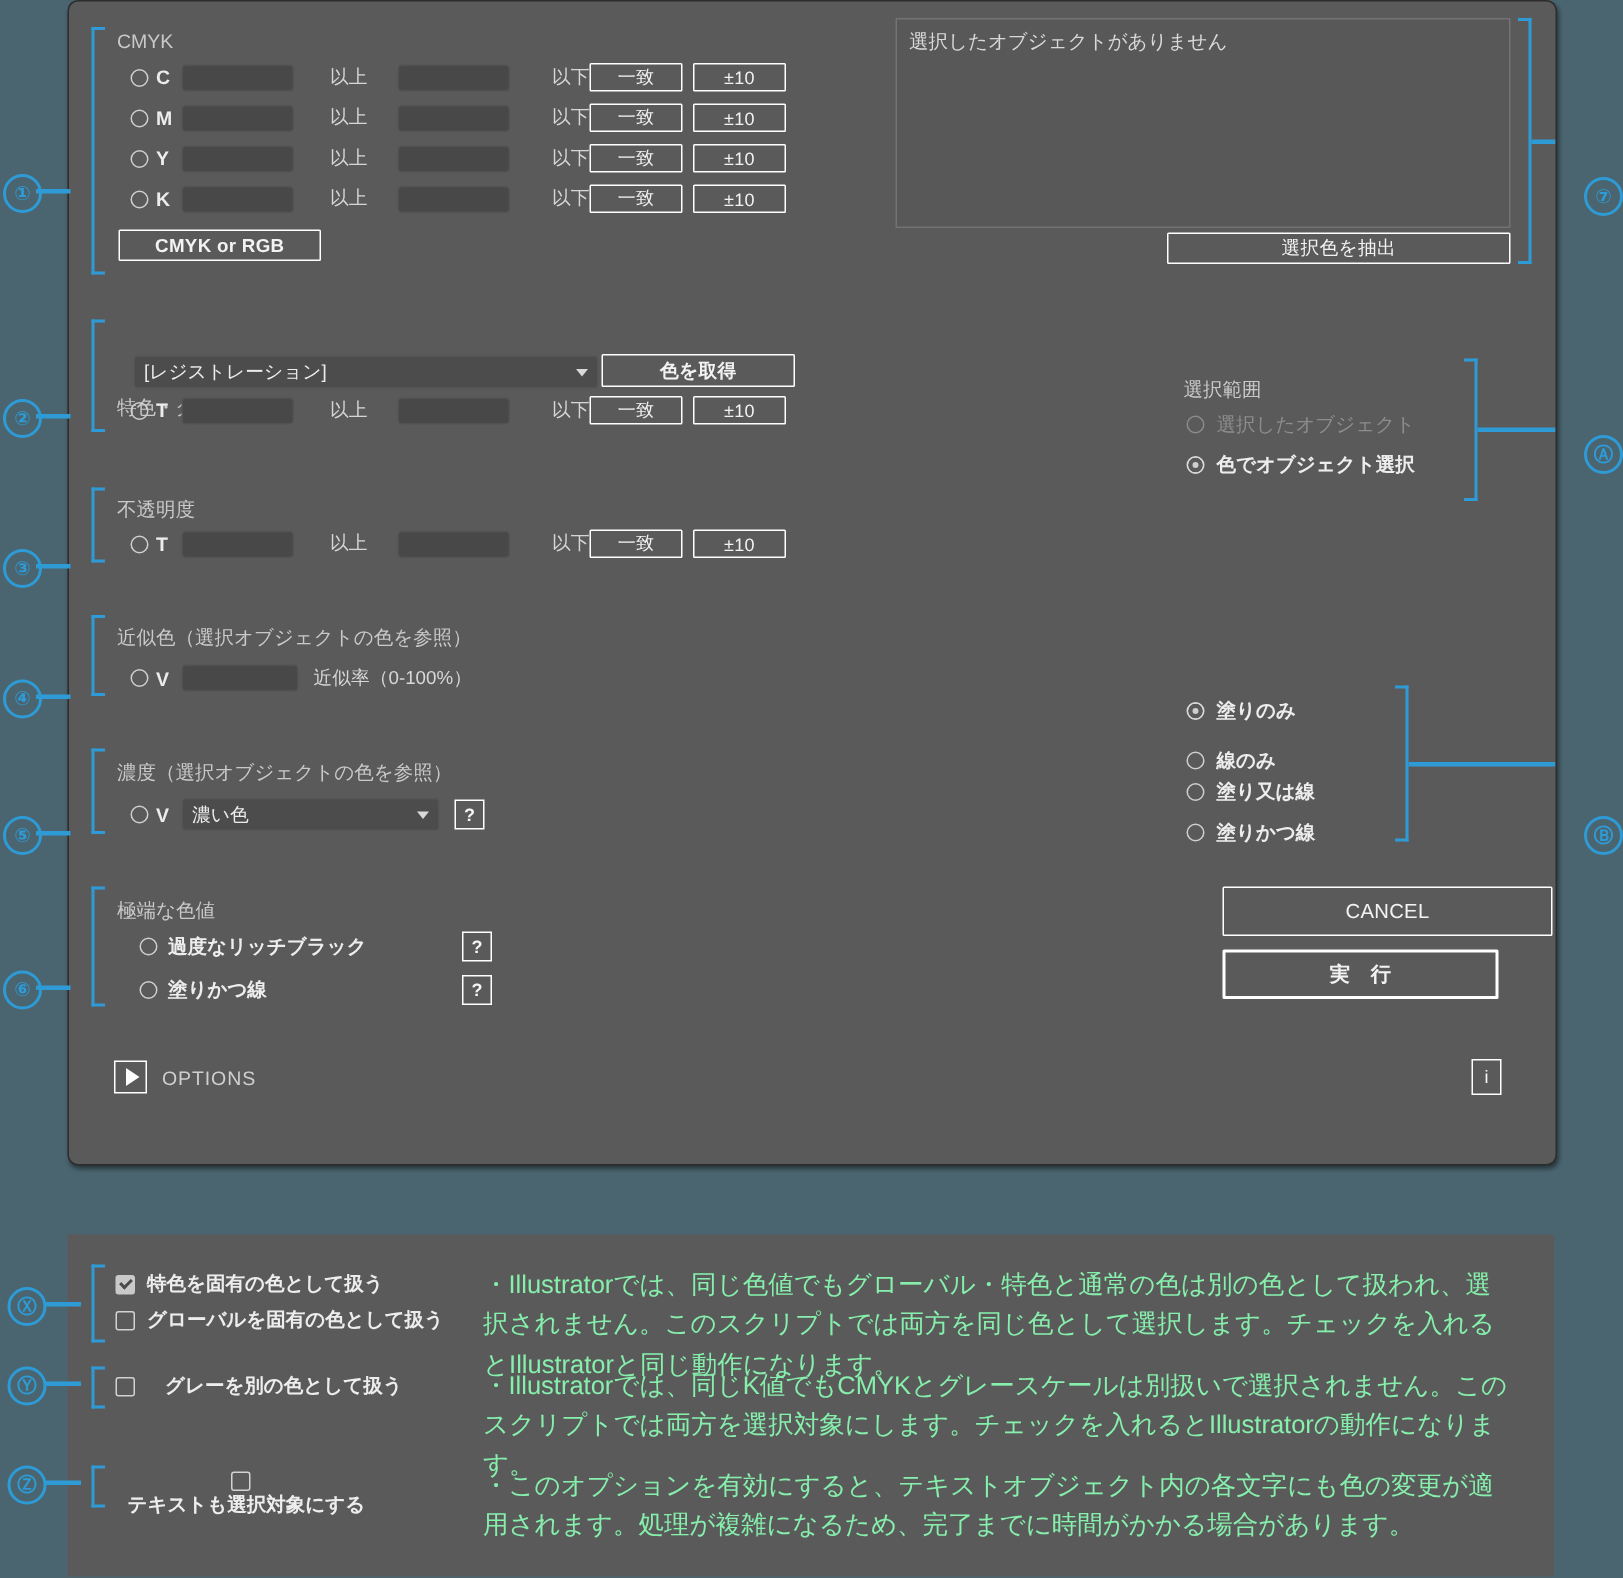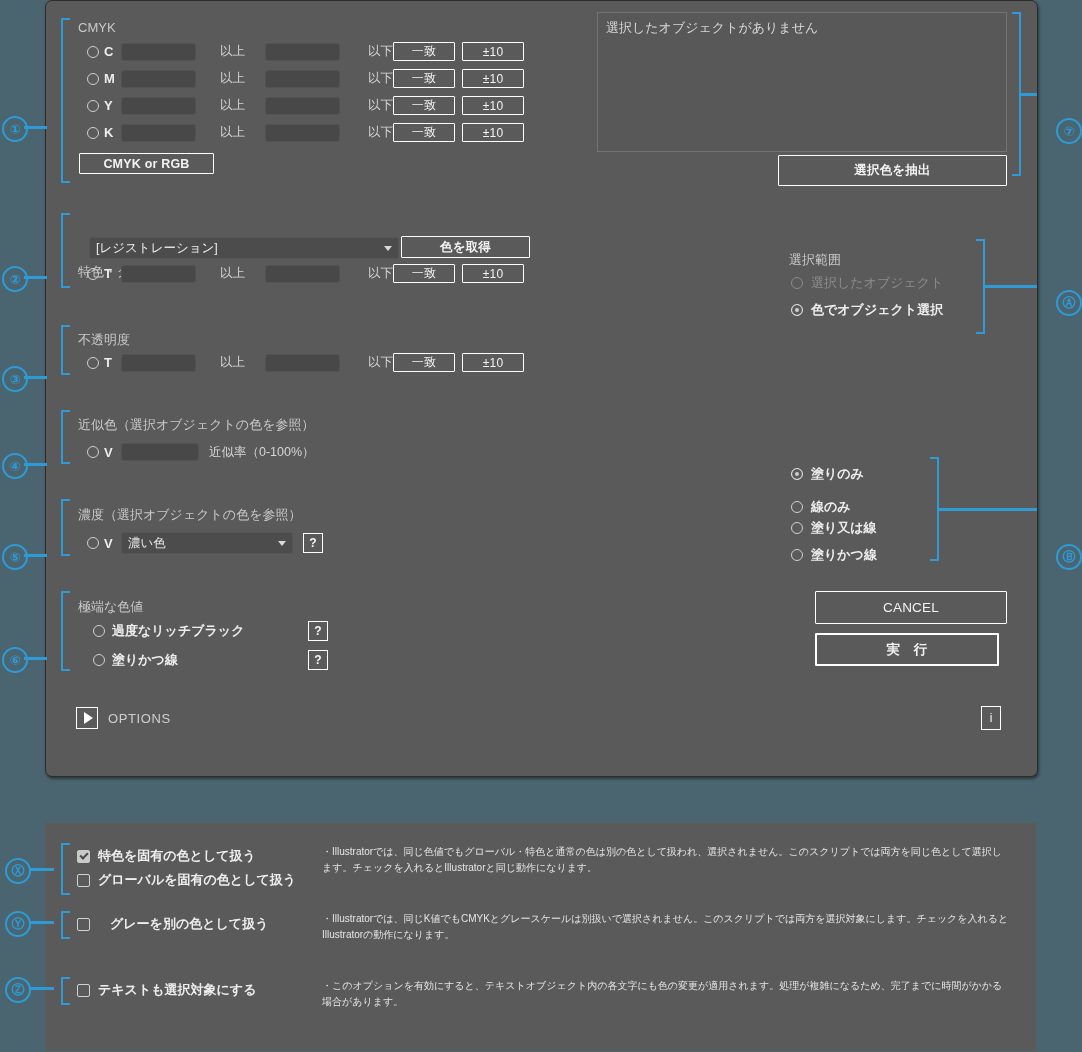--- a/index.html
+++ b/index.html
@@ -111,21 +111,21 @@
   .disc .tri {
     width: 0; height: 0; border-top: 6px solid transparent; border-bottom: 6px solid transparent;
     border-left: 9px solid #ffffff; margin-left: 2px;
   }
 
   
   .panel {
     position: absolute; left: 45px; top: 823px; width: 991px; height: 228px;
     background: #5a5a5a;
   }
-  .desc { color: #e5e5e5; font-size: 10px; line-height: 1.55; }
+  .desc { color: #86efac; font-size: 17px; line-height: 1.55; }
   .bracket {
     position: absolute; border: 2.5px solid #2e9bd6; border-right: none;
     width: 9px; box-sizing: border-box;
   }
   .bracket.right { border: 2.5px solid #2e9bd6; border-left: none; }
   .leader { position: absolute; height: 2.5px; background: #2e9bd6; }
   .marker {
     position: absolute; width: 22px; height: 22px; border-radius: 50%;
     border: 2px solid #2e9bd6; color: #2e9bd6;
     font-size: 13px; font-weight: bold;
@@ -186,21 +186,21 @@
         <span class="sm" style="margin-left:9px;width:44px;">以下</span>
         <span class="btn small">一致</span>
         <span class="btn small" style="margin-left:7px;">±10</span>
       </div>
 
       <div class="btn" style="position:absolute;left:33px;top:152px;width:135px;height:21px;font-weight:bold;">CMYK or RGB</div>
 
       <div class="listbox" style="left:551px;top:11px;width:410px;height:140px;">
         <span>選択したオブジェクトがありません</span>
       </div>
-      <div class="btn" style="position:absolute;left:732px;top:154px;width:229px;height:31px;font-weight:bold;">選択色を抽出</div>
+      <div class="btn" style="position:absolute;left:732px;top:154px;width:229px;height:21px;font-weight:normal;">選択色を抽出</div>
 
       <div style="position:absolute;left:32px;top:218px;margin-top:44px;" class="grp-label">特色・グローバル</div>
 
       <div class="select" style="position:absolute;left:43px;top:236px;width:310px;">
         <span>[レジストレーション]</span>
         <span class="chev"></span>
       </div>
       <div class="btn" style="position:absolute;left:355px;top:235px;width:129px;height:22px;font-weight:bold;">色を取得</div>
 
       <div class="row" style="left:41px; top:263px;">
@@ -290,21 +290,21 @@
       </div>
       <div class="row" style="left:745px; top:518px;">
         <span class="radio"></span>
         <span class="lbl-b" style="margin-left:8px;">塗り又は線</span>
       </div>
       <div class="row" style="left:745px; top:545px;">
         <span class="radio"></span>
         <span class="lbl-b" style="margin-left:8px;">塗りかつ線</span>
       </div>
 
-      <div class="btn" style="position:absolute;left:769px;top:590px;width:192px;height:33px;font-size:13.5px;">CANCEL</div>
+      <div class="btn" style="position:absolute;left:769px;top:590px;width:220px;height:33px;font-size:13.5px;">CANCEL</div>
       <div class="btn thick" style="position:absolute;left:769px;top:632px;width:184px;height:33px;font-size:13.5px;font-weight:bold;">実　行</div>
 
       <div class="ibtn" style="position:absolute;left:935px;top:705px;">i</div>
 
       <div class="bracket" style="left:15px; top:17px;  height:165px;"></div>
       <div class="bracket" style="left:15px; top:212px; height:75px;"></div>
       <div class="bracket" style="left:15px; top:324px; height:50px;"></div>
       <div class="bracket" style="left:15px; top:409px; height:54px;"></div>
       <div class="bracket" style="left:15px; top:498px; height:57px;"></div>
       <div class="bracket" style="left:15px; top:590px; height:80px;"></div>
@@ -352,21 +352,21 @@
       <span class="lbl-b" style="margin-left:8px;">グローバルを固有の色として扱う</span>
     </div>
     <div class="desc" style="position:absolute;left:277px;top:21px;width:688px;">・Illustratorでは、同じ色値でもグローバル・特色と通常の色は別の色として扱われ、選択されません。このスクリプトでは両方を同じ色として選択します。チェックを入れるとIllustratorと同じ動作になります。</div>
 
     <div class="row" style="left:32px; top:92px;">
       <span class="cbox"></span>
       <span class="lbl-b" style="margin-left:20px;">グレーを別の色として扱う</span>
     </div>
     <div class="desc" style="position:absolute;left:277px;top:88px;width:688px;">・Illustratorでは、同じK値でもCMYKとグレースケールは別扱いで選択されません。このスクリプトでは両方を選択対象にします。チェックを入れるとIllustratorの動作になります。</div>
 
-    <div class="row" style="left:32px; top:158px;">
+    <div class="row" style="left:32px; top:158px;flex-direction:column;">
       <span class="cbox"></span>
       <span class="lbl-b" style="margin-left:8px;">テキストも選択対象にする</span>
     </div>
     <div class="desc" style="position:absolute;left:277px;top:155px;width:688px;">・このオプションを有効にすると、テキストオブジェクト内の各文字にも色の変更が適用されます。処理が複雑になるため、完了までに時間がかかる場合があります。</div>
 
     <div class="bracket" style="left:16px; top:20px;  height:52px;"></div>
     <div class="bracket" style="left:16px; top:88px;  height:28px;"></div>
     <div class="bracket" style="left:16px; top:154px; height:28px;"></div>
   </div>
 

